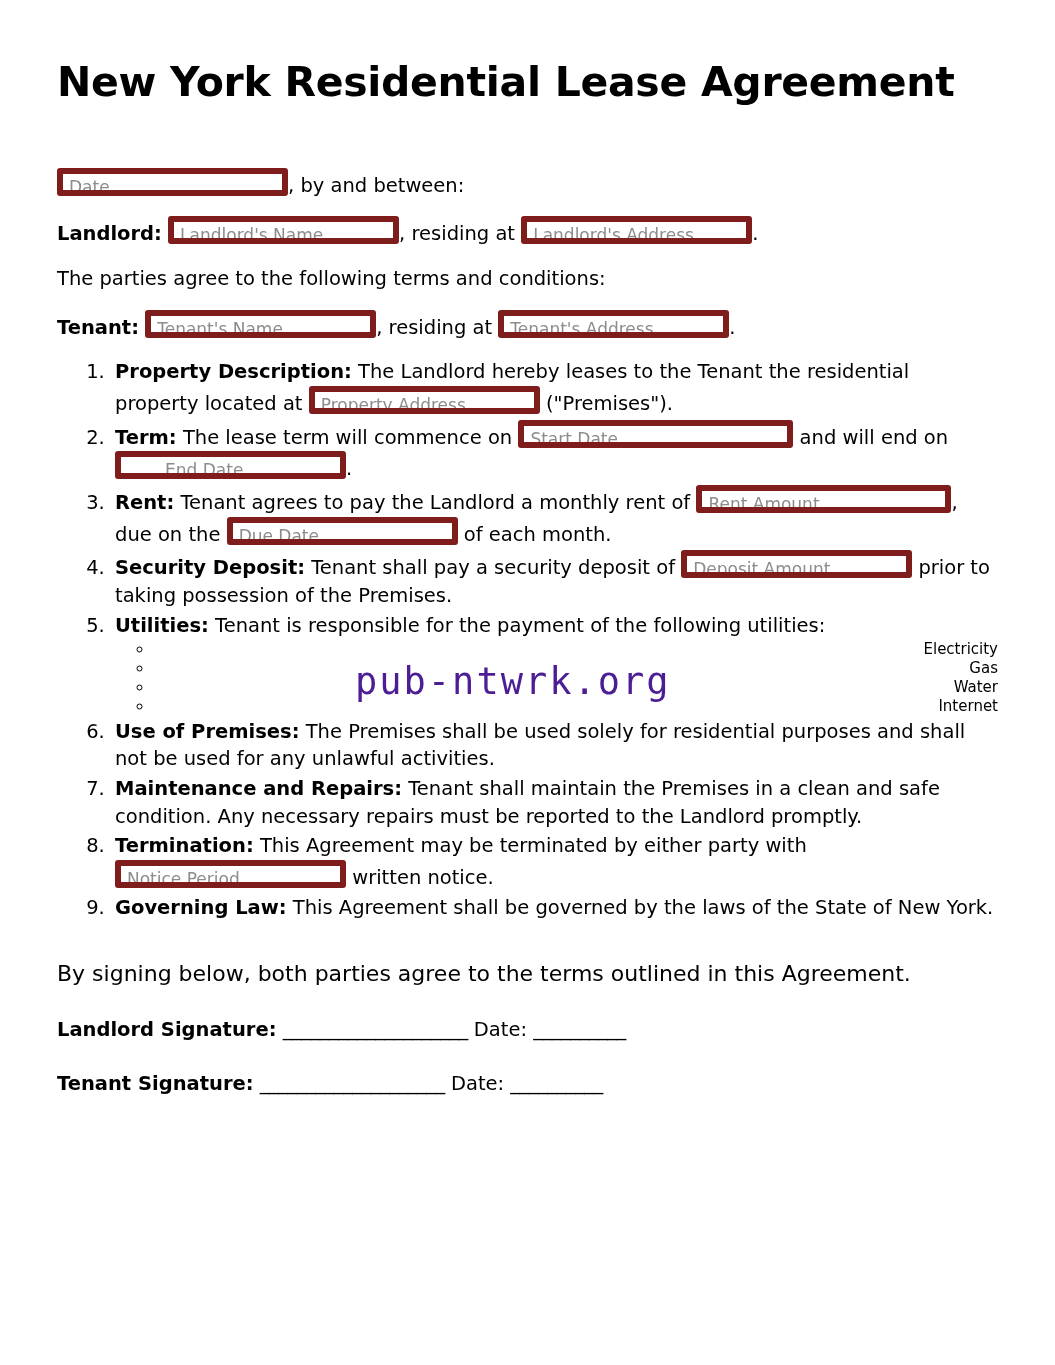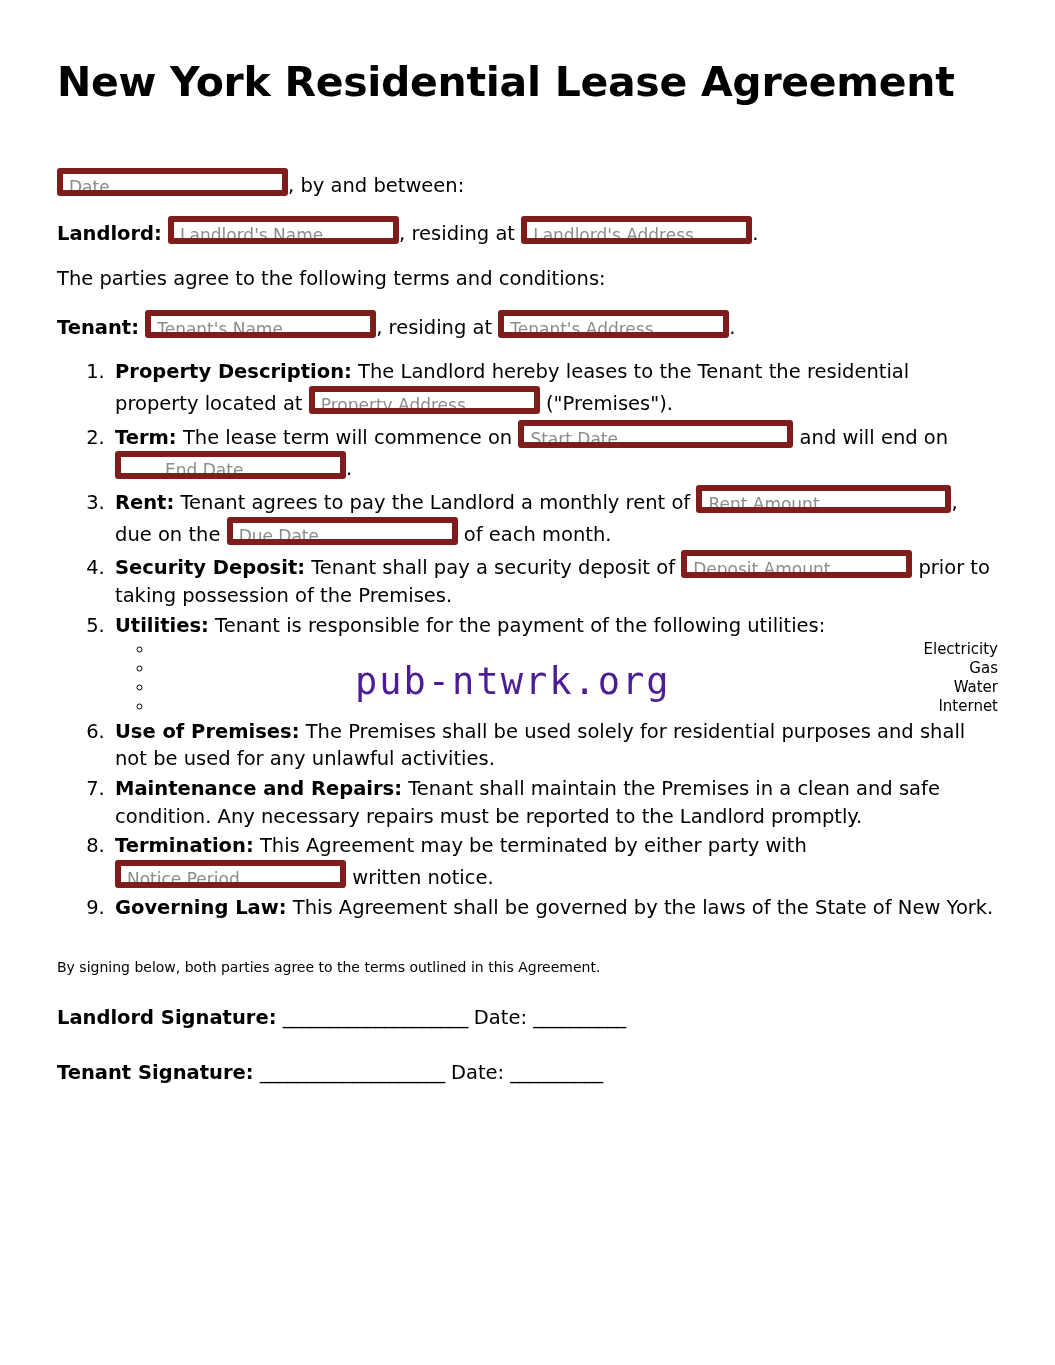--- a/index.html
+++ b/index.html
@@ -81,21 +81,21 @@
     list-style-type: circle;
     margin: 0;
     padding-left: 38px;
     font-size: 15px;
     line-height: 1.27;
     text-align: right;
   }
   ul.utilities li { margin: 0; }
 
   p.sign-intro {
-    font-size: 14px;
+    font-size: 22px;
     line-height: 1.42;
     margin: 36px 0 0 0;
   }
   p.sig-line {
     font-size: 19.5px;
     line-height: 1.42;
     margin: 27px 0 0 0;
   }
   p.sig-line .sig-label { font-weight: bold; }
   p.sig-line .rule { letter-spacing: -0.5px; }

